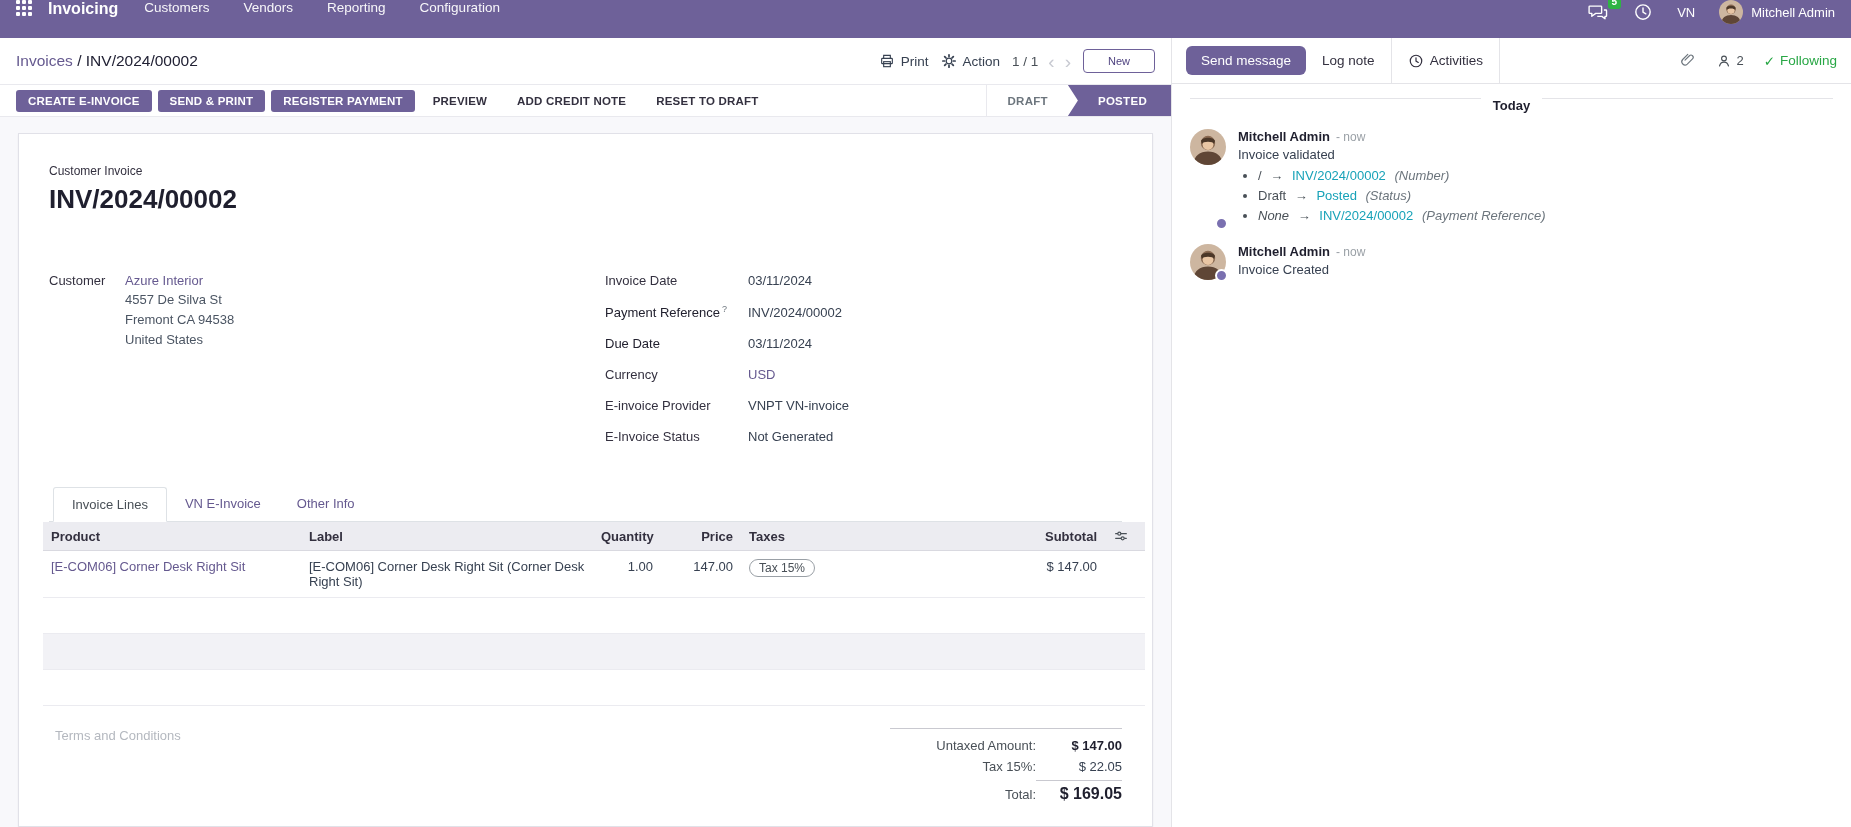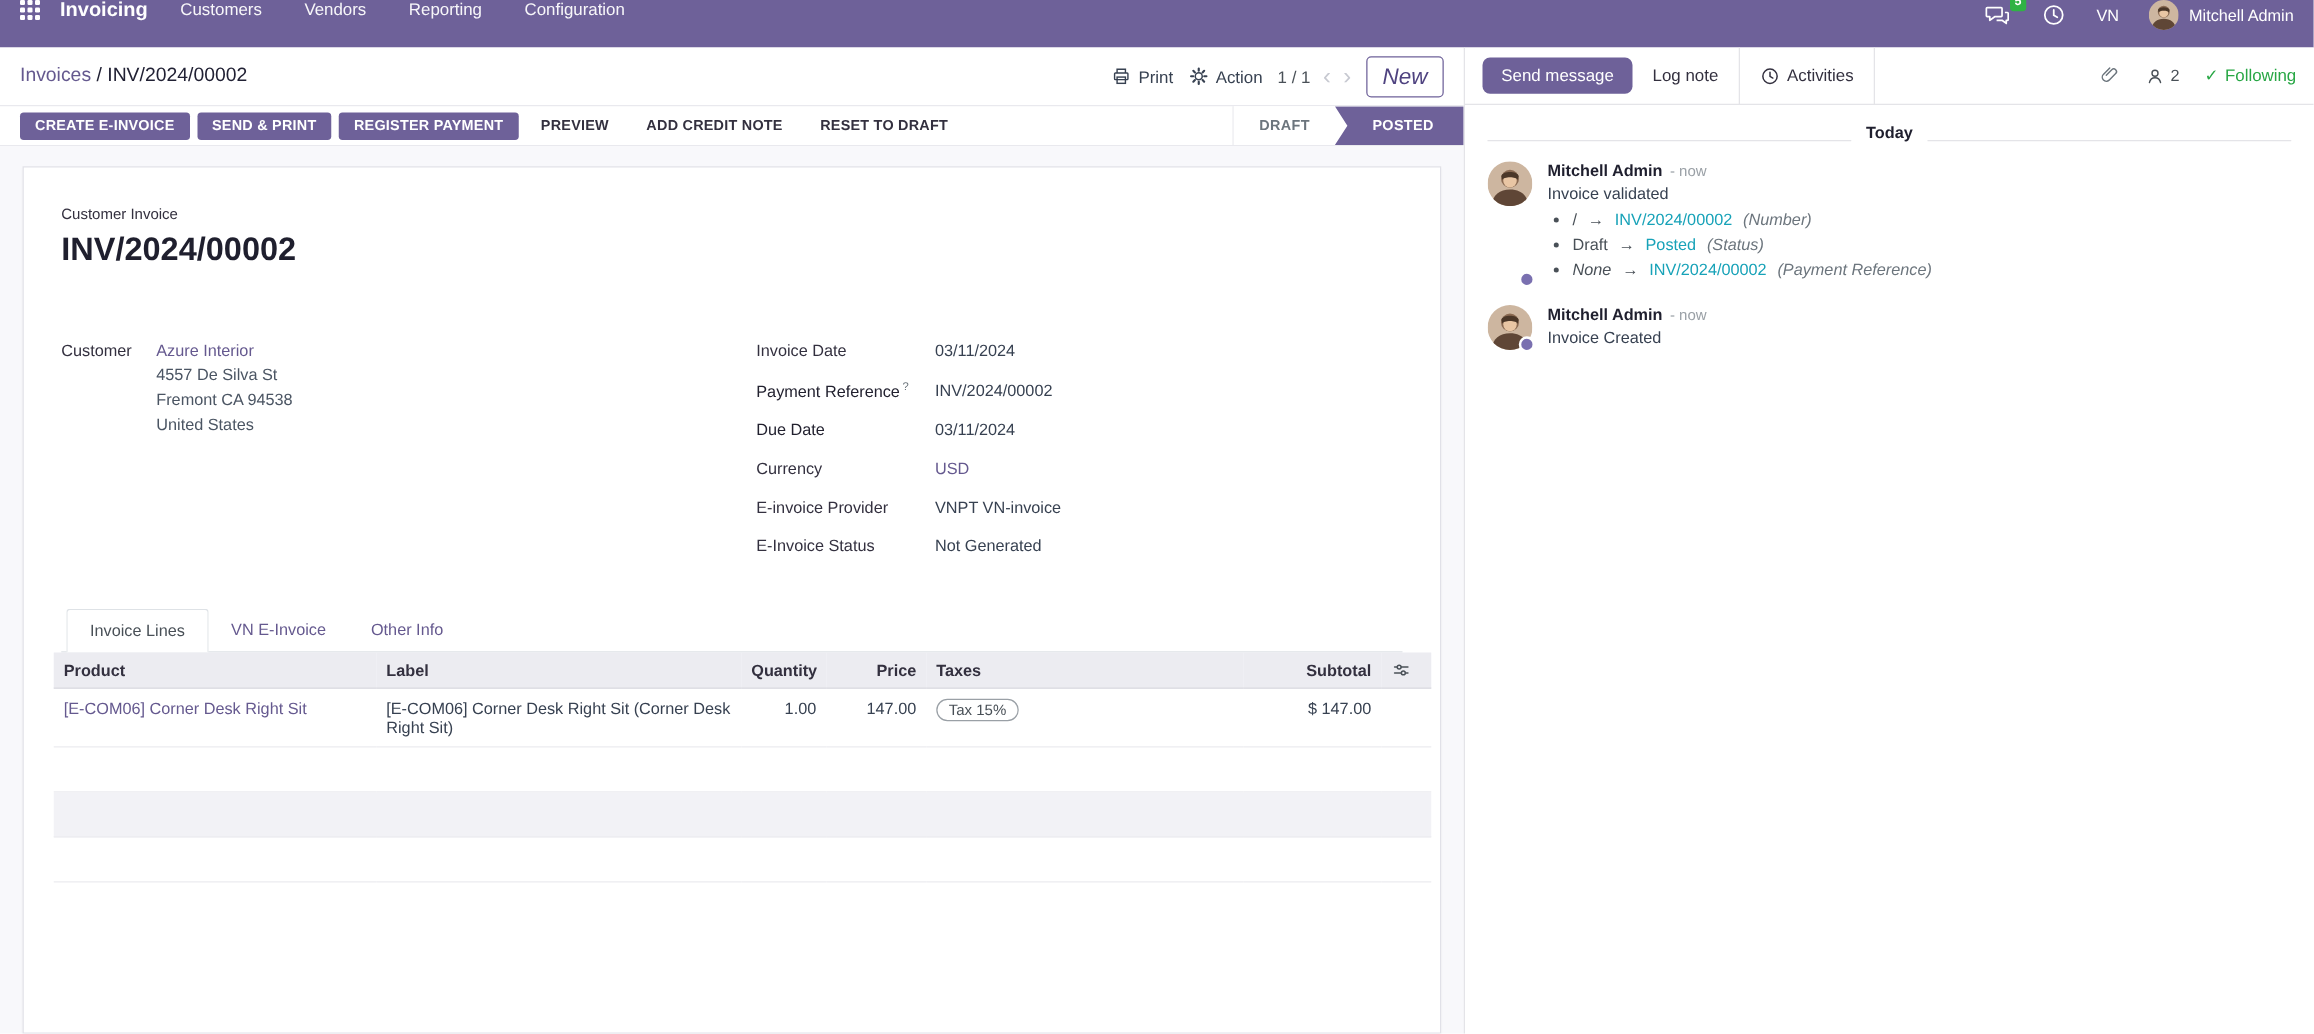--- a/index.html
+++ b/index.html
@@ -28,21 +28,21 @@
 
   
   .cp-row { height:46px; display:flex; align-items:center; padding:0 16px; }
   .breadcrumb { font-size:15.5px; color:#212134; }
   .breadcrumb .bc-parent { color:#65598f; cursor:pointer; }
   .cp-right { margin-left:auto; display:flex; align-items:center; gap:12px; }
   .cp-btn { display:flex; align-items:center; gap:6px; color:#374151; cursor:pointer; font-size:13.5px; }
   .pager { display:flex; align-items:center; gap:10px; color:#495057; font-size:13.5px; }
   .pager-arrow { color:#c7c9d1; font-size:19px; line-height:1; cursor:pointer; }
   .btn-new { border:1px solid #6e6199; color:#4f4380; background:#fff; border-radius:4px;
-             padding:5px 12px; font-size:18px; cursor:pointer;font-style:italic; }
+             padding:5px 24px; font-size:11px; cursor:pointer; }
 
   
   .action-row { height:33px; border-top:1px solid #e9e9ee; border-bottom:1px solid #e9e9ee;
                 display:flex; align-items:stretch; padding-left:16px; }
   .action-row .btn-wrap { display:flex; align-items:center; gap:6px; padding:3px 0; }
   .btn-primary { background:#6e6199; color:#fff; border:none; font-size:11.5px; font-weight:700;
                  padding:5px 12px; border-radius:3px; cursor:pointer; letter-spacing:.2px;
                  font-family:"Liberation Sans",sans-serif; }
   .btn-flat { background:none; border:none; color:#33303f; font-size:11.5px; font-weight:700;
               padding:5px 12px; cursor:pointer; letter-spacing:.2px; font-family:"Liberation Sans",sans-serif; }
@@ -109,21 +109,21 @@
   .btn-send { background:#6e6199; color:#fff; border:none; border-radius:6px; padding:7px 15px;
               font-size:13.5px; cursor:pointer; font-family:"Liberation Sans",sans-serif; }
   .chat-tab { color:#33303f; font-size:13.5px; margin:0 16px; cursor:pointer; display:flex; align-items:center; gap:6px; }
   .vdiv { width:1px; height:46px; background:#e4e4e8; }
   .chat-icons { margin-left:auto; display:flex; align-items:center; gap:20px; }
   .icon-btn { cursor:pointer; display:flex; align-items:center; gap:4px; color:#495057; }
   .following { color:#28a745; font-size:13.5px; display:flex; align-items:center; gap:5px; cursor:pointer; }
   .following .chk { font-weight:700; }
 
   .chat-body { padding:12px 18px; }
-  .today-divider { display:flex; align-items:flex-end; gap:12px; margin-top:2px; }
+  .today-divider { display:flex; align-items:flex-start; gap:12px; margin-top:2px; }
   .today-divider .line { flex:1; height:1px; background:#e4e4e8; }
   .today-divider .txt { font-weight:700; color:#1f1f2e; font-size:13px; }
 
   .message { display:flex; gap:12px; margin-top:16px; }
   .avatar { width:36px; height:36px; border-radius:50%; overflow:hidden; flex:0 0 auto; }
   .avatar-wrap { position:relative; flex:0 0 auto; }
   .presence-dot { position:absolute; right:-2px; bottom:-2px; width:13px; height:13px; border-radius:50%;
                   background:#7a70b0; border:2px solid #fff; }
   .msg-head { display:flex; align-items:baseline; gap:6px; }
   .msg-author { font-weight:700; color:#1f1f2e; cursor:pointer; }
@@ -339,20 +339,37 @@
               </tr>
             <tr class="empty-row shade">
                 <td colspan="7"></td>
               </tr>
             <tr class="empty-row">
                 <td colspan="7"></td>
               </tr>
           </tbody>
         </table>
 
+        <div class="sheet-footer">
+          <div class="terms">Terms and Conditions</div>
+          <div class="totals">
+            <div class="t-row">
+              <span class="t-label">Untaxed Amount:</span>
+              <span class="t-val bold">$ 147.00</span>
+            </div>
+            <div class="t-row">
+              <span class="t-label">Tax 15%:</span>
+              <span class="t-val">$ 22.05</span>
+            </div>
+            <div class="t-row t-total">
+              <span class="t-label">Total:</span>
+              <span class="t-val">$ 169.05</span>
+            </div>
+          </div>
+        </div>
 
       </div>
     </div>
   </div>
 
   <div class="right">
     <div class="chatter-top">
       <button class="btn-send">Send message</button>
       <div class="chat-tab">Log note</div>
       <div class="vdiv"></div>

